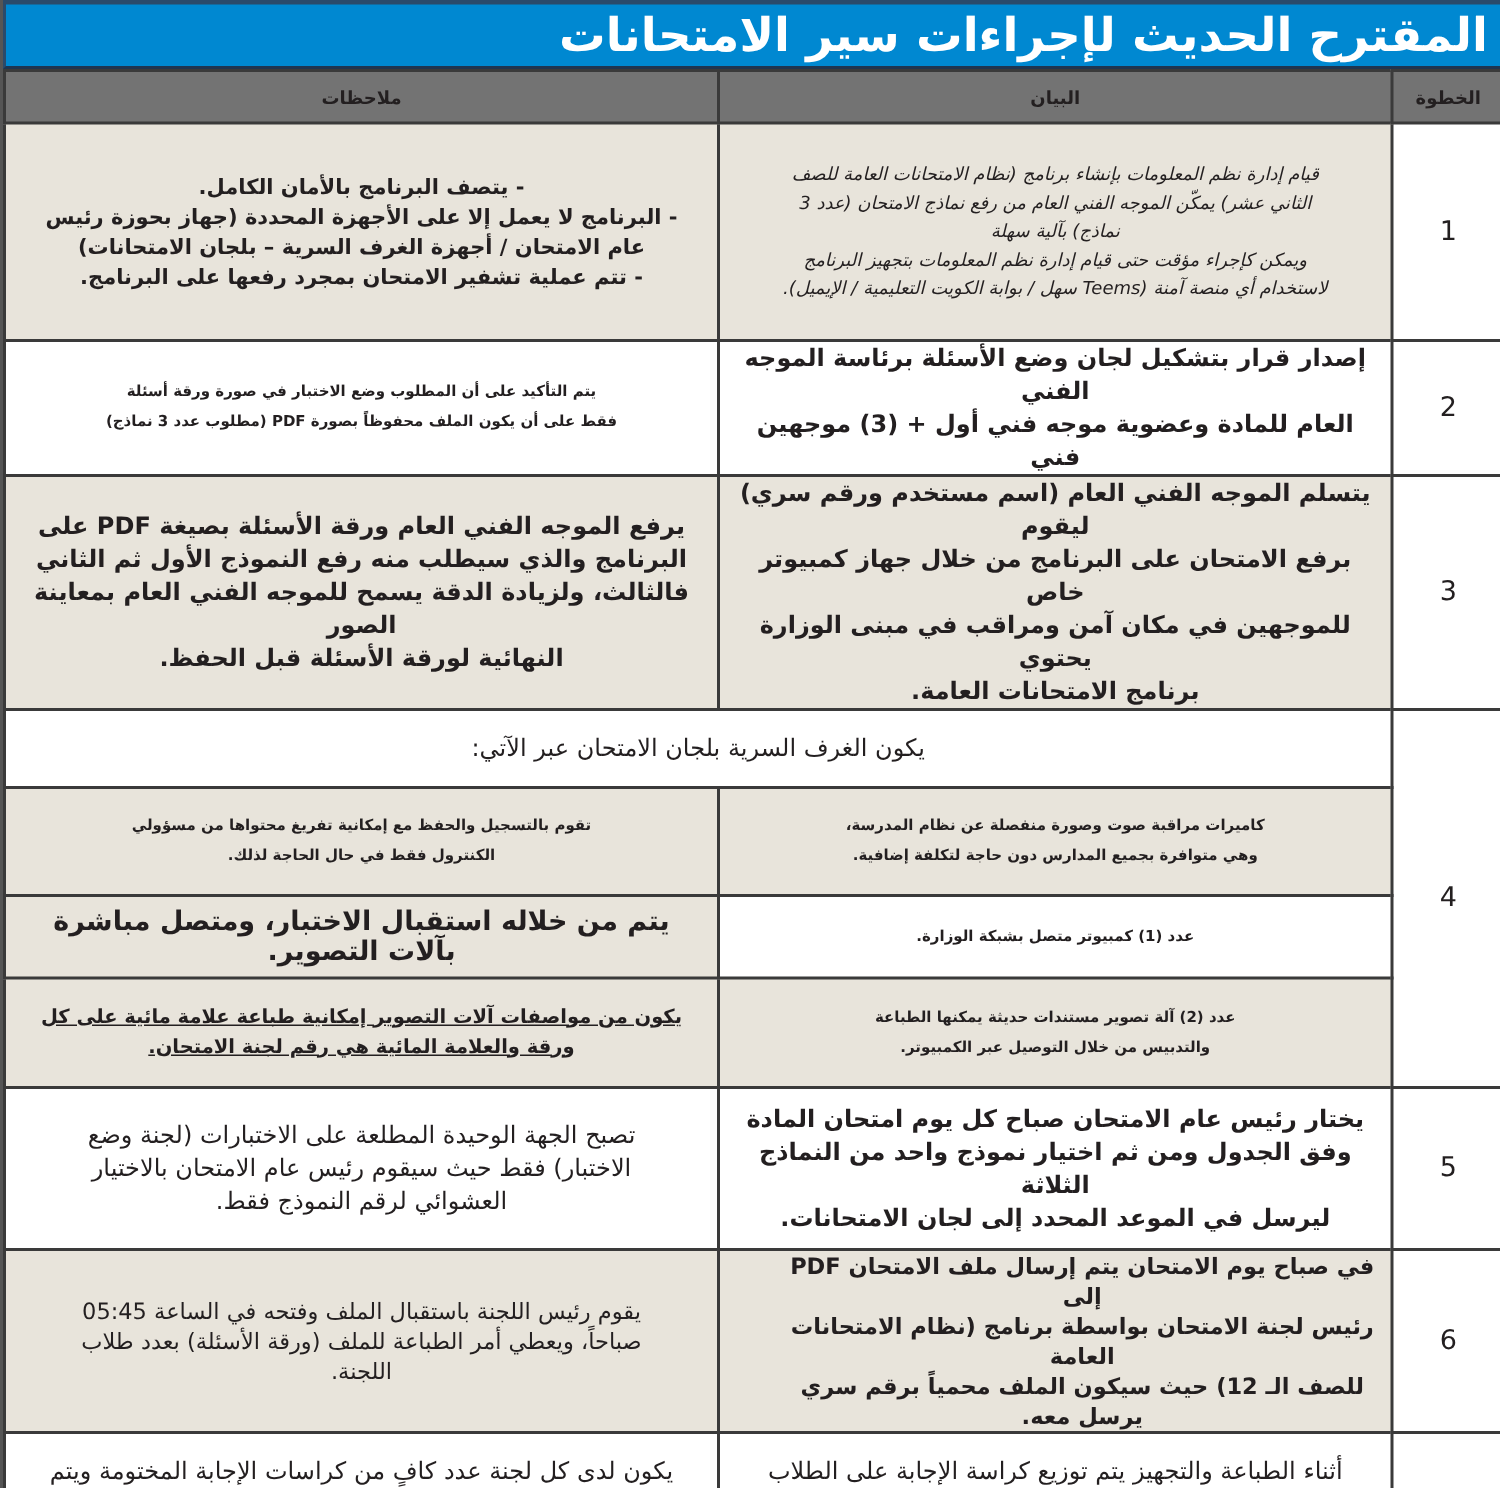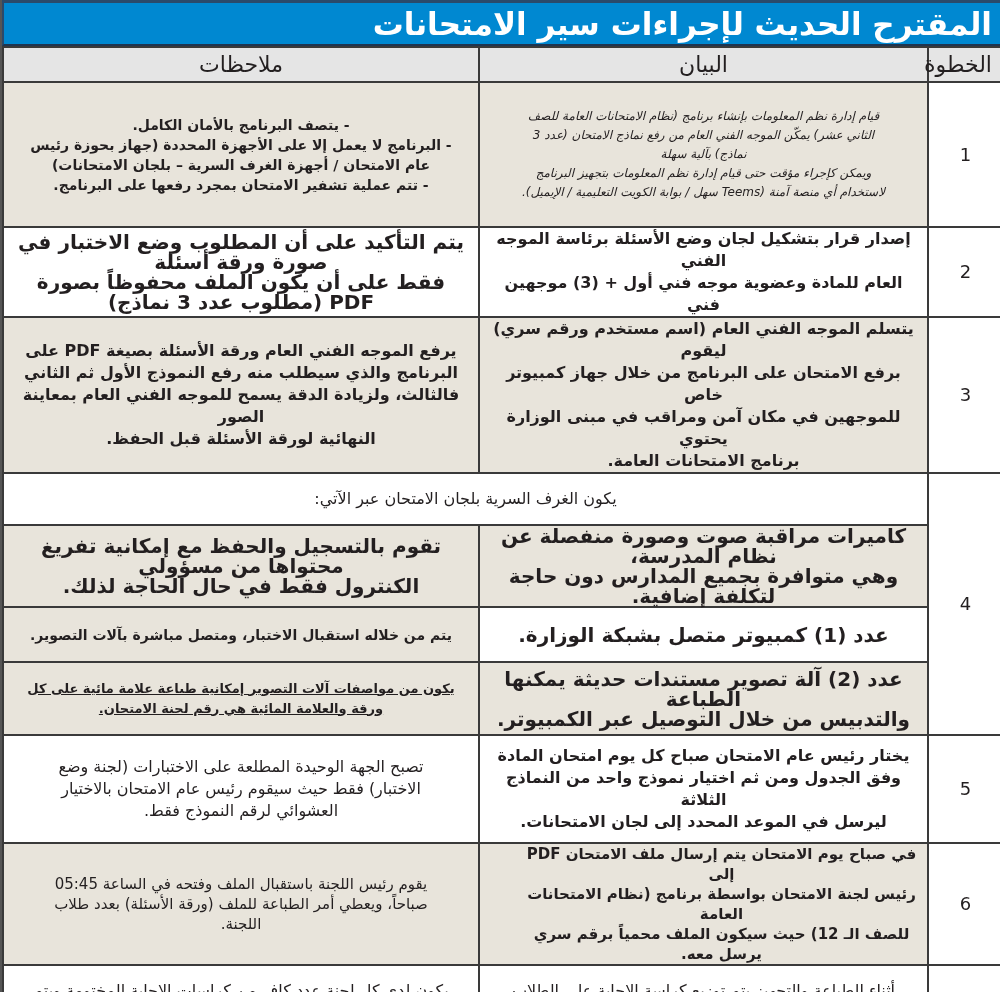--- a/index.html
+++ b/index.html
@@ -20,23 +20,23 @@
   .title-bar h1 {
     margin: 0; color: #ffffff; font-size: 31px; font-weight: bold; letter-spacing: -1px;
     line-height: 36px; font-family: "DejaVu Sans", sans-serif;
   }
   table {
     position: absolute; left: 0; top: 46px; width: 1000px; border-collapse: collapse;
     table-layout: fixed; direction: rtl;
   }
   td, th {
     border: 2px solid #3a3a3a; text-align: center; vertical-align: middle;
-    padding: 0 10px; font-size: 20px; line-height: 20px; font-weight: bold;
+    padding: 0 10px; font-size: 10px; line-height: 20px; font-weight: bold;
   }
-  th { font-weight: normal; font-size: 22px; background: #e5e5e5; height: 33px; }
+  th { font-weight: bold; font-size: 12px; background: #737373; height: 33px; }
   col.c-step { width: 75px; }
   col.c-stmt { width: 449px; }
   col.c-notes { width: 476px; }
   .beige { background: #e8e4db; }
   .white { background: #ffffff; }
   .step-num { font-weight: normal; font-size: 18px; background: #ffffff; }
   .light { font-weight: normal; }
   .cell-text { white-space: pre-line; }
   .big { font-size: 16px; line-height: 22px; }
 </style>
@@ -103,21 +103,21 @@
 
       <tr style="height:72px;">
         <td class="beige cell-text">كاميرات مراقبة صوت وصورة منفصلة عن نظام المدرسة،
 وهي متوافرة بجميع المدارس دون حاجة لتكلفة إضافية.</td>
         <td class="beige cell-text">تقوم بالتسجيل والحفظ مع إمكانية تفريغ محتواها من مسؤولي
 الكنترول فقط في حال الحاجة لذلك.</td>
       </tr>
 
       <tr style="height:55px;">
         <td class="white cell-text">عدد (1) كمبيوتر متصل بشبكة الوزارة.</td>
-        <td class="beige cell-text" style="font-size:14px;">يتم من خلاله استقبال الاختبار، ومتصل مباشرة بآلات التصوير.</td>
+        <td class="beige cell-text" style="font-size:18px;">يتم من خلاله استقبال الاختبار، ومتصل مباشرة بآلات التصوير.</td>
       </tr>
 
       <tr style="height:73px;">
         <td class="beige cell-text">عدد (2) آلة تصوير مستندات حديثة يمكنها الطباعة
 والتدبيس من خلال التوصيل عبر الكمبيوتر.</td>
         <td class="beige cell-text" style="font-size:13px;text-decoration:underline;">يكون من مواصفات آلات التصوير إمكانية طباعة علامة مائية على كل
 ورقة والعلامة المائية هي رقم لجنة الامتحان.</td>
       </tr>
 
       <tr style="height:108px;">

